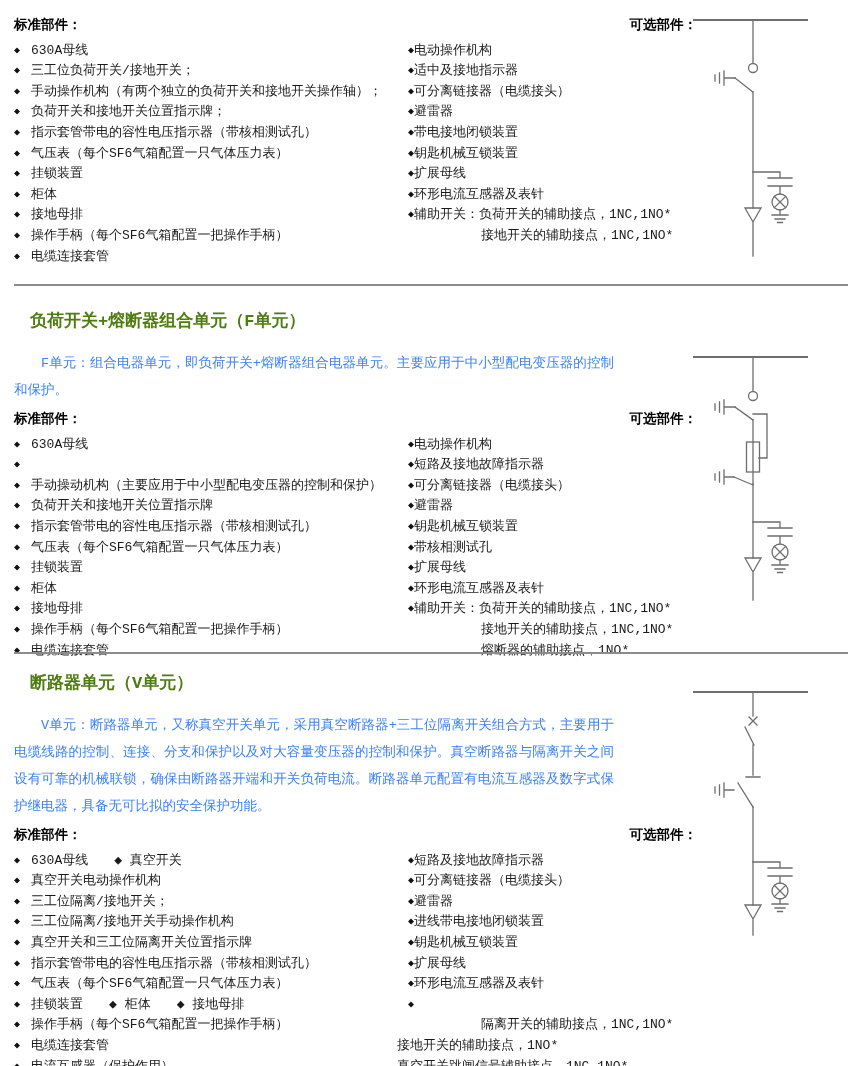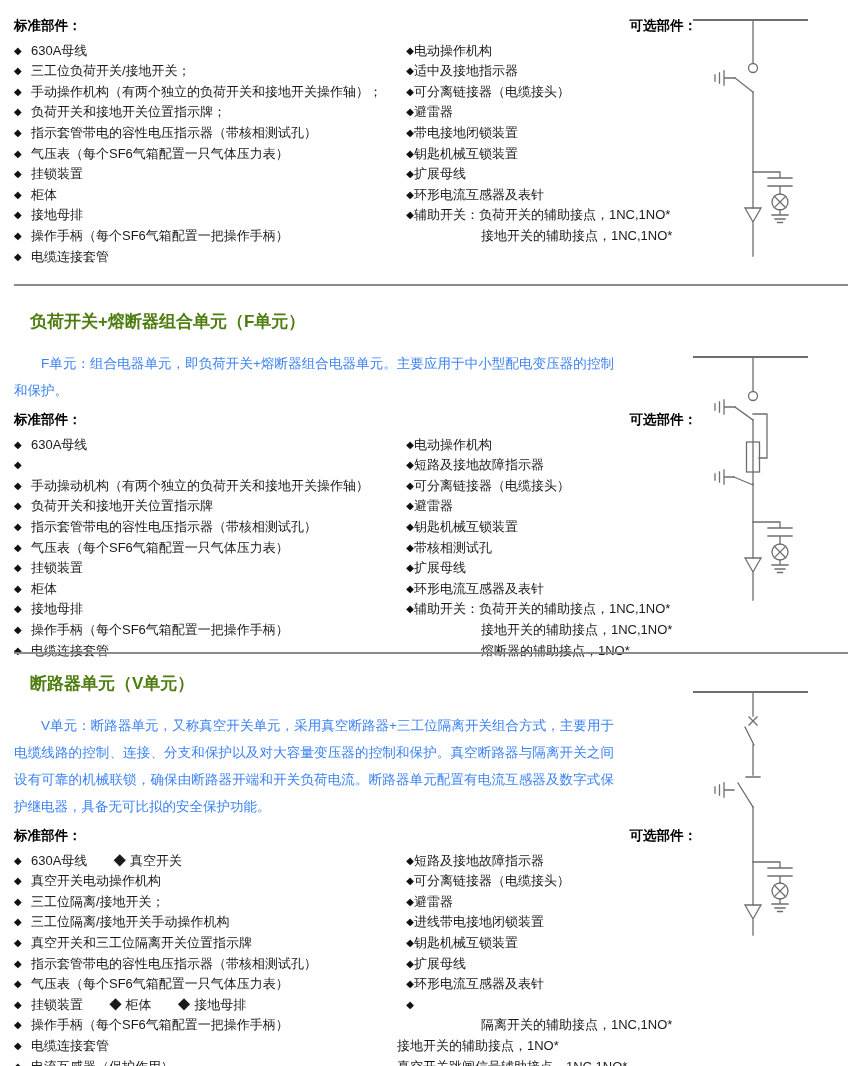--- a/index.html
+++ b/index.html
@@ -1,17 +1,17 @@
 <!DOCTYPE html>
 <html><head>
 <meta charset="utf-8">
 <style>
   html,body{margin:0;padding:0;background:#ffffff;}
   .page{position:relative;width:858px;height:1066px;background:#fff;overflow:hidden;
-        font-family:Liberation Sans, sans-serif;color:#1a1a1a;}
+        font-family:Liberation Mono, monospace;color:#1a1a1a;}
   .sec{position:absolute;left:14px;right:14px;}
   .sec1{top:16px;}
   .sec2{top:294px;}
   .sec3{top:656px;}
   .sec-title{font-size:17px;font-weight:bold;color:#4d7c0f;line-height:24px;margin:16px;}
   .sec-intro{width:600px;font-size:13.5px;line-height:27px;text-indent:2em;
              text-align:justify;margin:8px 0 0 0;color:#3b82f6;}
   .cols{display:flex;align-items:flex-start;}
   .sec2 .cols,.sec3 .cols{margin-top:6px;}
   .col-std{width:383px;flex:none;}
@@ -147,21 +147,21 @@
         <ul class="plist">
             <li class="bullet">
               <span class="blt">◆</span>
               <span class="txt">630A母线</span>
             </li>
             <li class="bullet">
               <span class="blt">◆</span>
             </li>
             <li class="bullet">
               <span class="blt">◆</span>
-              <span class="txt">手动操动机构（有两个独立的负荷开关和接地开关操作轴）</span>
+              <span class="txt">手动操动机构（主要应用于中小型配电变压器的控制和保护）</span>
             </li>
             <li class="bullet">
               <span class="blt">◆</span>
               <span class="txt">负荷开关和接地开关位置指示牌</span>
             </li>
             <li class="bullet">
               <span class="blt">◆</span>
               <span class="txt">指示套管带电的容性电压指示器（带核相测试孔）</span>
             </li>
             <li class="bullet">

